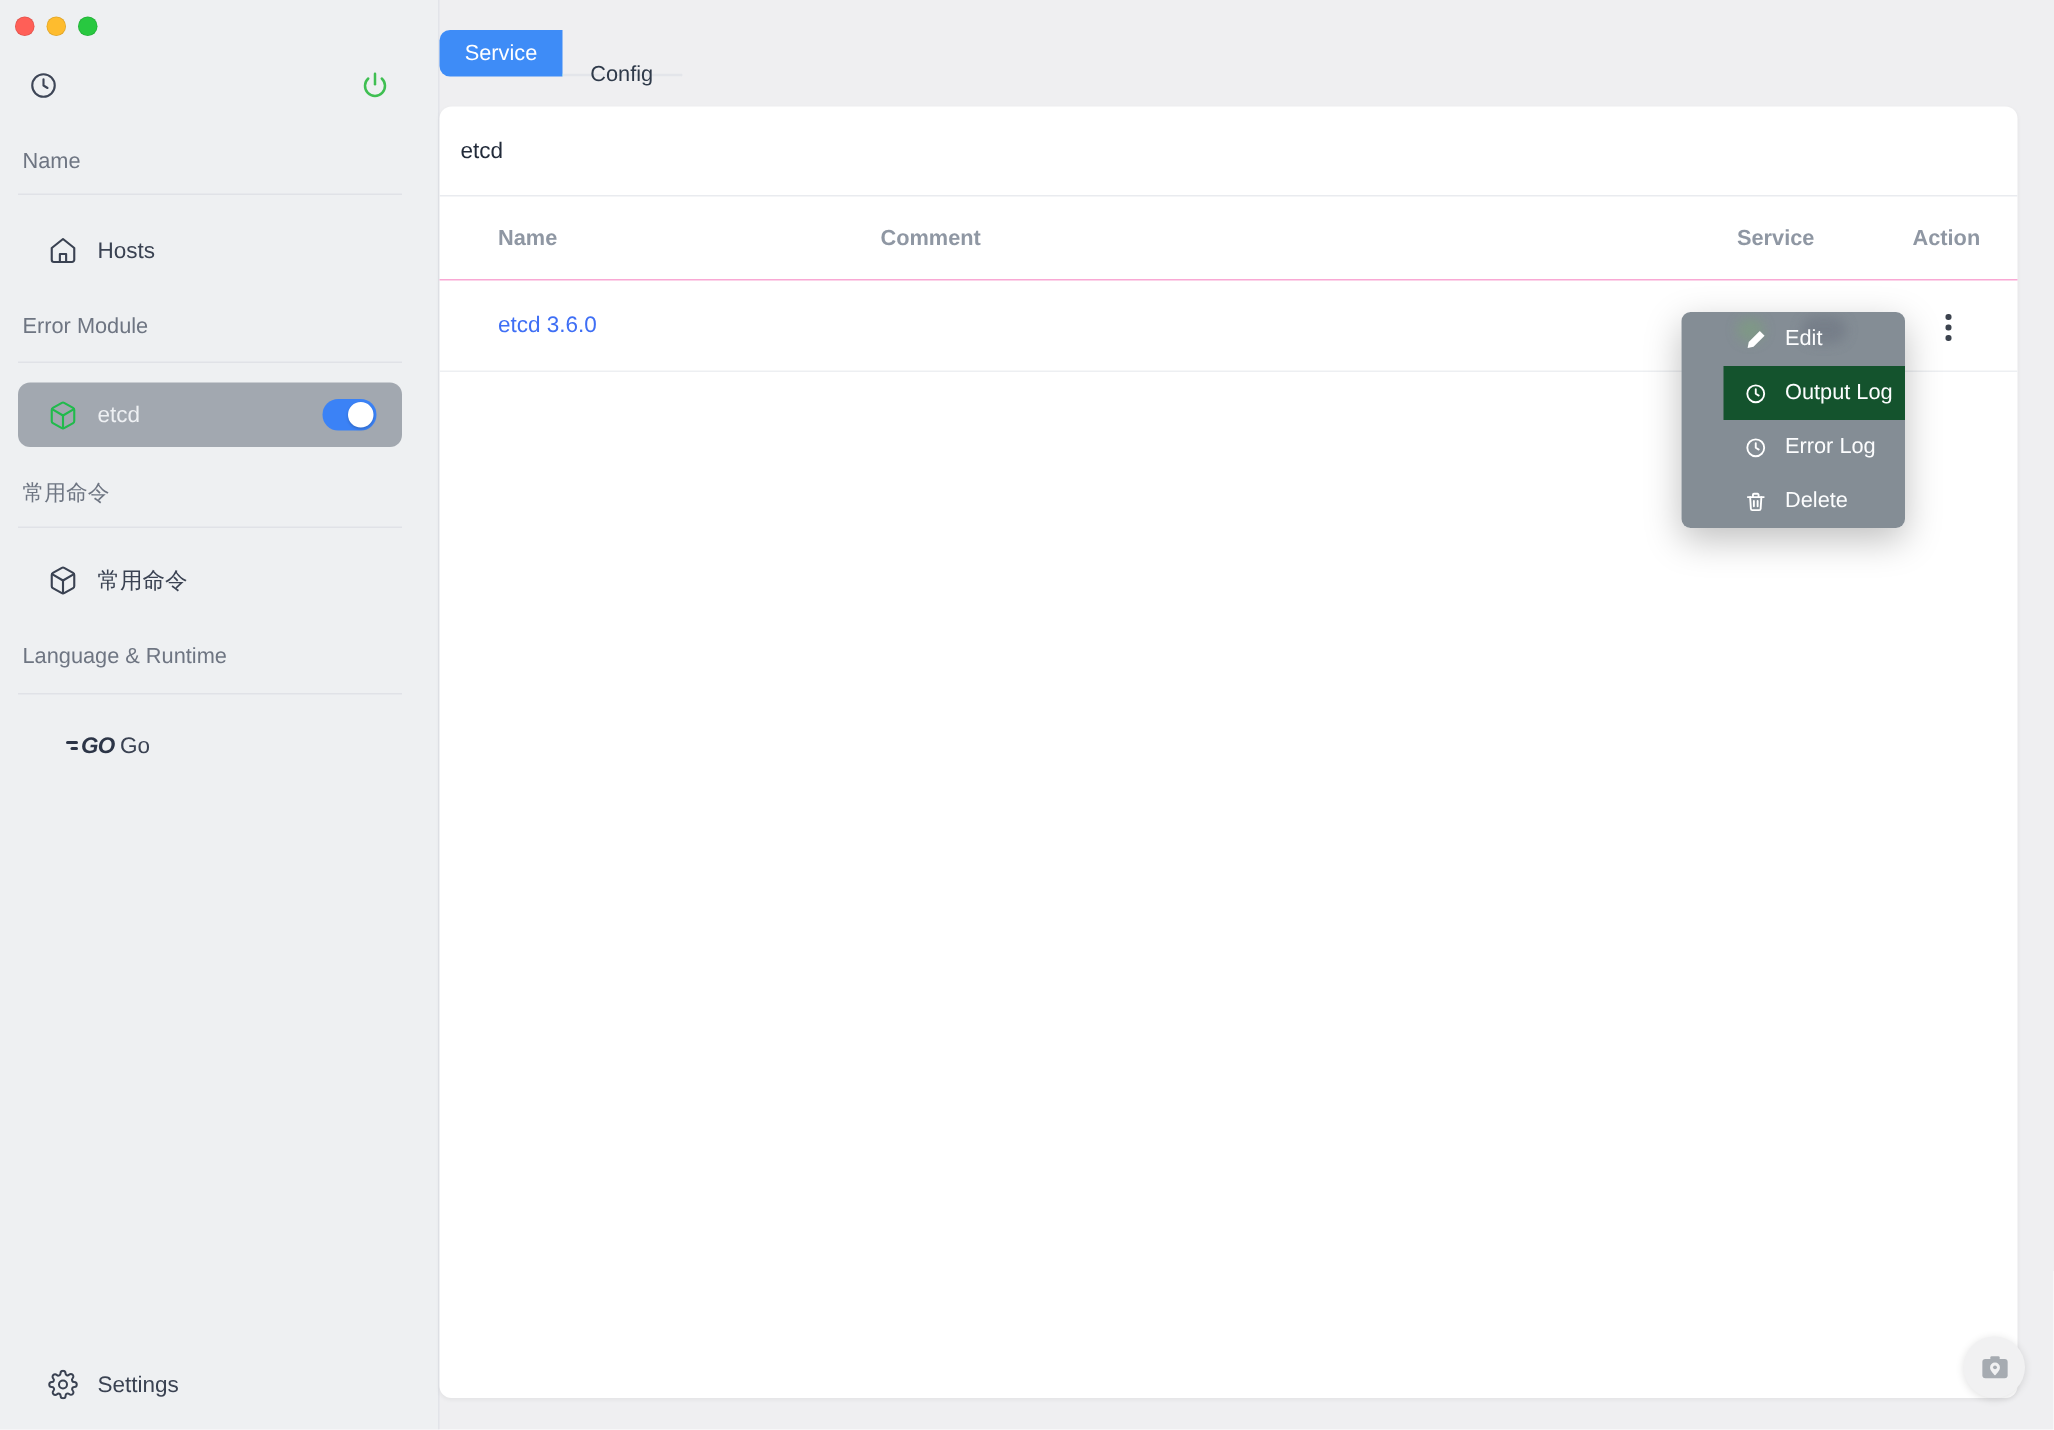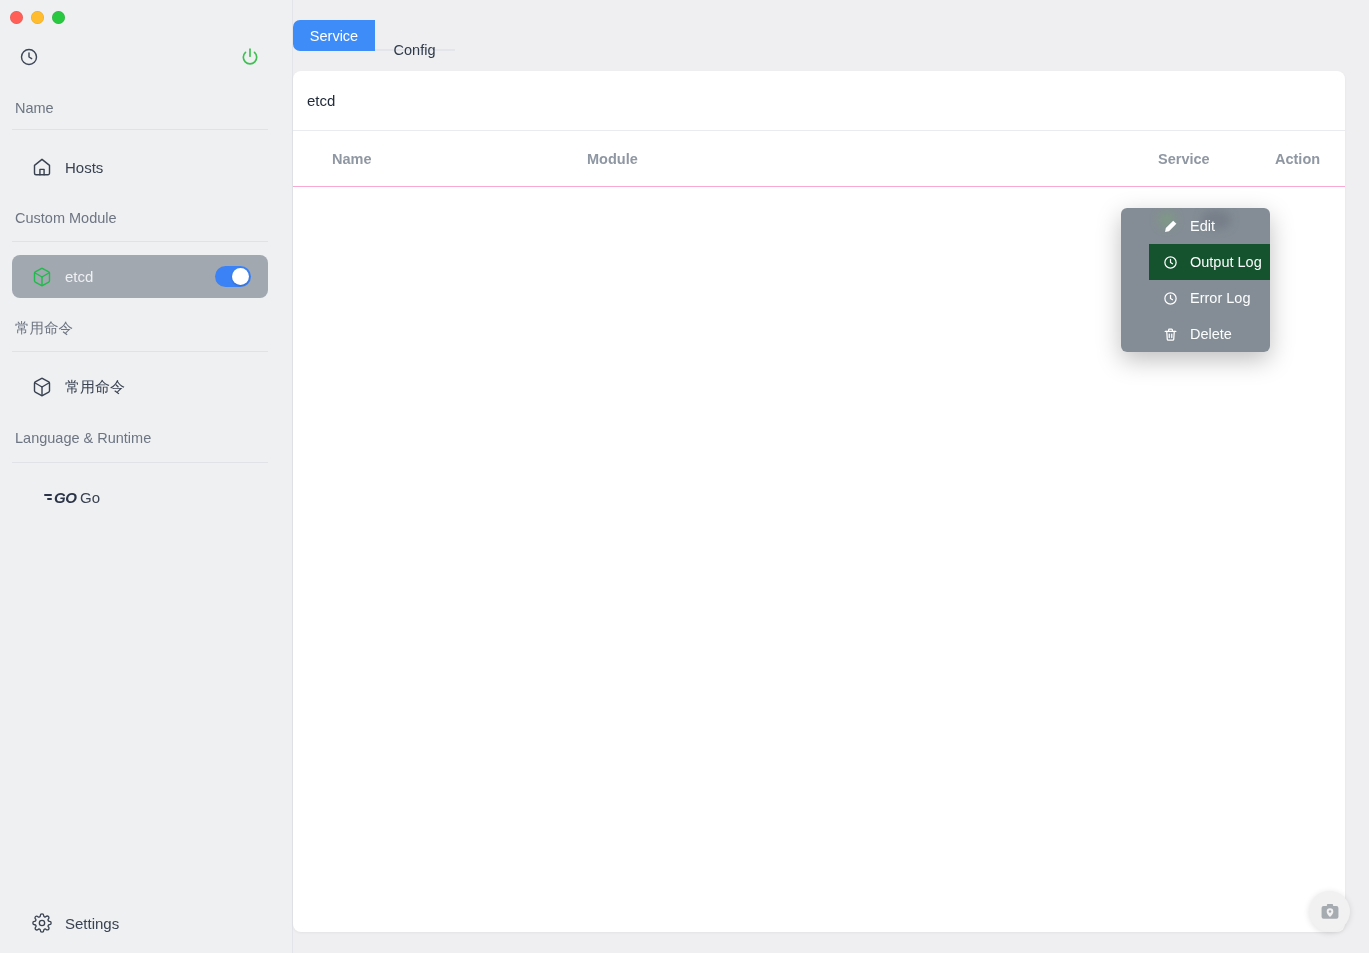--- a/index.html
+++ b/index.html
@@ -178,21 +178,21 @@
     <div class="sb-item pos-hosts">
       <span class="sb-icon">
         <svg width="20" height="20" viewBox="0 0 24 24" fill="none" stroke="currentColor" stroke-width="1.7" stroke-linecap="round" stroke-linejoin="round">
           <path d="M3 10l9-7.2L21 10v9.4a1.8 1.8 0 0 1-1.8 1.8H4.8A1.8 1.8 0 0 1 3 19.4z"></path>
           <path d="M9.5 21.2v-6.4h5v6.4"></path>
         </svg>
       </span>
       <span>Hosts</span>
     </div>
 
-    <div class="sec-label pos-custom">Custom Module</div>
+    <div class="sec-label pos-custom">Error Module</div>
     <div class="sb-divider pos-div2"></div>
 
     <div class="sb-item selected pos-etcd">
       <span class="sb-icon">
         <svg width="20" height="20" viewBox="0 0 24 24" fill="none" stroke="currentColor" stroke-width="1.7" stroke-linecap="round" stroke-linejoin="round">
           <path d="M21 16.5v-9a1.8 1.8 0 0 0-.9-1.56l-7.2-4.1a1.8 1.8 0 0 0-1.8 0l-7.2 4.1A1.8 1.8 0 0 0 3 7.5v9a1.8 1.8 0 0 0 .9 1.56l7.2 4.1a1.8 1.8 0 0 0 1.8 0l7.2-4.1a1.8 1.8 0 0 0 .9-1.56z"></path>
           <path d="M3.3 6.9 12 12l8.7-5.1"></path>
             <path d="M12 22.2V12"></path>
         </svg>
       </span>
@@ -246,25 +246,33 @@
     <div class="tab inactive">Config</div>
   </div>
 
   <div class="card">
     <div class="search-row">
       <input class="search-input" type="text" value="etcd" style="">
     </div>
 
     <div class="thead">
       <span class="th c-name">Name</span>
-      <span class="th c-comment">Module</span>
+      <span class="th c-comment">Comment</span>
       <span class="th c-service">Service</span>
       <span class="th c-action">Action</span>
     </div>
 
+    <div class="trow">
+      <a class="row-link">etcd 3.6.0</a>
+      <span class="kebab">
+          <i></i>
+          <i></i>
+          <i></i>
+        </span>
+    </div>
   </div>
 
   <div class="ctx-menu">
     <span class="blur-blob blob-green"></span>
     <span class="blur-blob blob-gray"></span>
 
     <div class="ctx-item">
       <span class="ctx-icon">
         <svg width="15" height="15" viewBox="0 0 24 24" fill="currentColor">
           <path d="M16.3 2.6l5.1 5.1-11.8 11.8-6.3 1.2 1.2-6.3L16.3 2.6z"></path>

